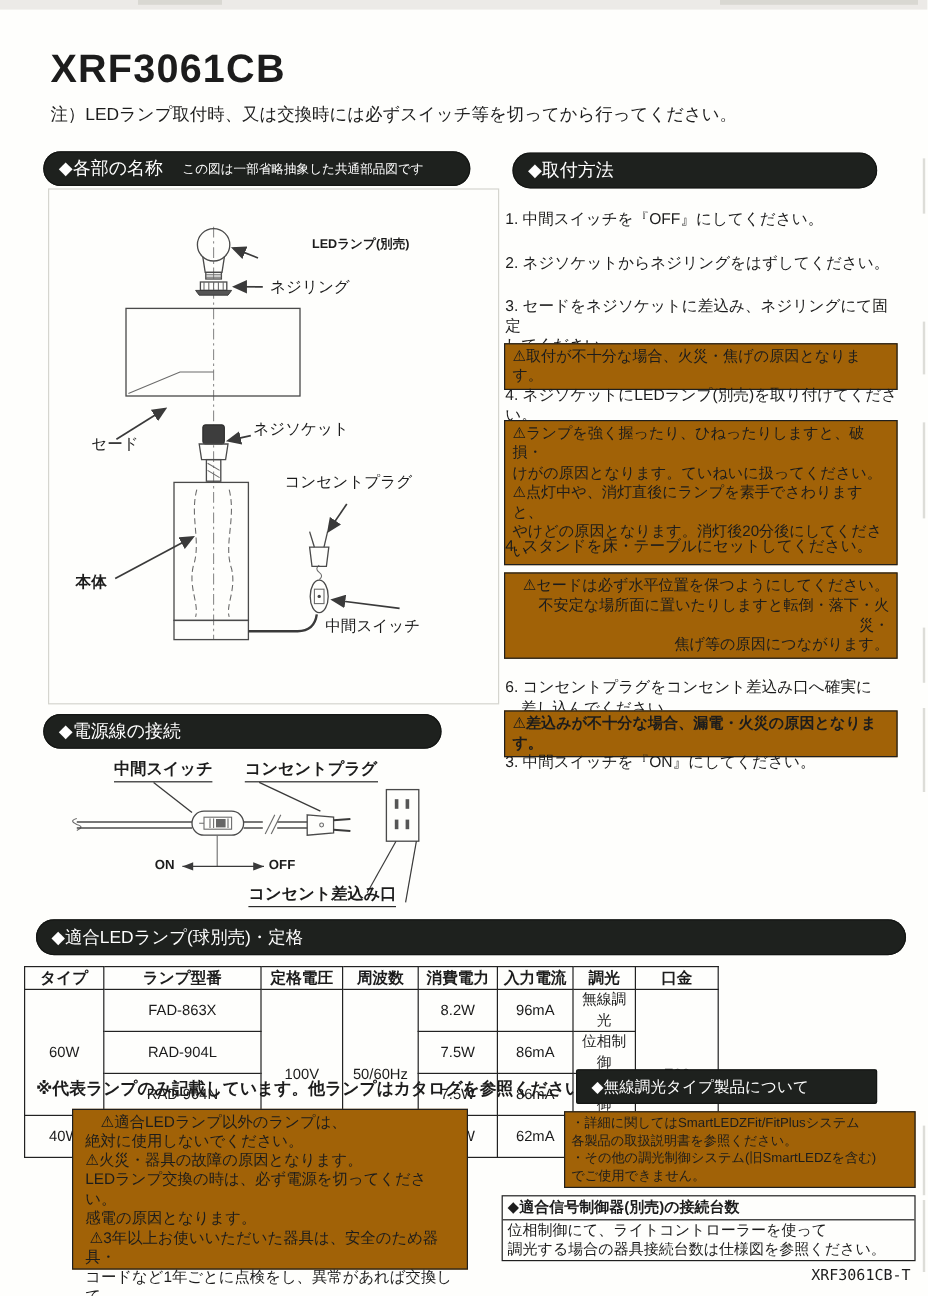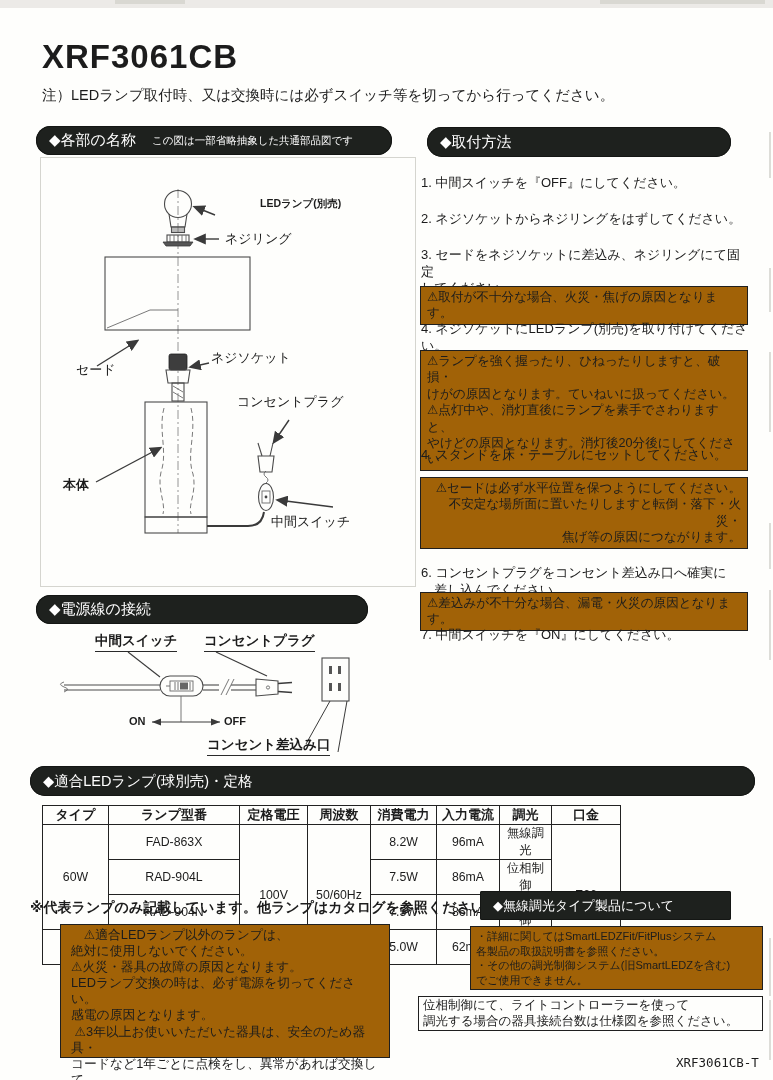--- a/index.html
+++ b/index.html
@@ -148,22 +148,22 @@
 <div class="abs warnbox pre" style="left:420px;top:350px;width:328px;">⚠ランプを強く握ったり、ひねったりしますと、破損・
 けがの原因となります。ていねいに扱ってください。
 ⚠点灯中や、消灯直後にランプを素手でさわりますと、
 やけどの原因となります。消灯後20分後にしてください</div>
 <div class="abs step pre" style="left:421px;top:447px;width:330px;">4. スタンドを床・テーブルにセットしてください。</div>
 <div class="abs warnbox pre" style="left:420px;top:477px;width:328px;text-align:right;">⚠セードは必ず水平位置を保つようにしてください。
 不安定な場所面に置いたりしますと転倒・落下・火災・
 焦げ等の原因につながります。</div>
 <div class="abs step pre" style="left:421px;top:545px;width:330px;margin-top:20px;">6. コンセントプラグをコンセント差込み口へ確実に
 　差し込んでください。</div>
-<div class="abs warnbox pre" style="left:420px;top:592px;width:328px;">⚠差込みが不十分な場合、漏電・火災の原因となります。</div>
-<div class="abs step pre" style="left:421px;top:627px;width:330px;">7. 中間スイッチを『ON』にしてください。</div>
+<div class="abs warnbox pre" style="left:420px;top:592px;width:328px;font-weight:bold;">⚠差込みが不十分な場合、漏電・火災の原因となります。</div>
+<div class="abs step pre" style="left:421px;top:627px;width:330px;">3. 中間スイッチを『ON』にしてください。</div>
 
 <div class="abs bar" style="left:36px;top:595px;width:332px;height:29px;">
   <span class="bt" style="font-size:15px;">◆電源線の接続</span>
 </div>
 
 <svg class="abs" style="left:36px;top:628px;" width="378" height="145" viewBox="36 628 378 145">
   <g stroke="#3a3a3a" stroke-width="1.1" fill="none">
     <line x1="128" y1="652" x2="160" y2="677"></line>
     <line x1="216" y1="652" x2="267" y2="676"></line>
   </g>
@@ -220,21 +220,21 @@
 <div class="abs ulabel" style="left:95px;top:632px;">中間スイッチ</div>
 <div class="abs ulabel" style="left:204px;top:632px;">コンセントプラグ</div>
 <div class="abs" style="left:129px;top:715px;font-size:11px;font-weight:bold;">ON</div>
 <div class="abs" style="left:224px;top:715px;font-size:11px;font-weight:bold;">OFF</div>
 <div class="abs ulabel" style="left:207px;top:736px;">コンセント差込み口</div>
 
 <div class="abs bar" style="left:30px;top:766px;width:725px;height:30px;">
   <span class="bt" style="font-size:14.5px;">◆適合LEDランプ(球別売)・定格</span>
 </div>
 
-<table class="spec abs" style="left:42px;top:805px;width:578px;">
+<table class="spec abs" style="left:20px;top:805px;width:578px;">
   <colgroup>
     <col style="width:66px">
       <col style="width:131px">
       <col style="width:68px">
       <col style="width:63px">
     <col style="width:66px">
       <col style="width:63px">
       <col style="width:52px">
       <col style="width:69px">
   </colgroup>
@@ -295,17 +295,18 @@
 <div class="abs bar" style="left:480px;top:891px;width:251px;height:29px;border-radius:2px;">
   <span class="bt" style="font-size:13px;">◆無線調光タイプ製品について</span>
 </div>
 
 <div class="abs warnbox pre" style="left:470px;top:926px;width:293px;height:64px;font-size:11px;line-height:14.5px;padding:2px 5px;">・詳細に関してはSmartLEDZFit/FitPlusシステム
 各製品の取扱説明書を参照ください。
 ・その他の調光制御システム(旧SmartLEDZを含む)
 でご使用できません。</div>
 
 <div class="abs" style="left:418px;top:996px;width:345px;border:1.6px solid #1f1f1f;box-sizing:border-box;">
+  <div style="font-size:12.5px;font-weight:bold;padding:1px 4px;border-bottom:1.3px solid #1f1f1f;">◆適合信号制御器(別売)の接続台数</div>
   <div class="pre" style="font-size:12.5px;line-height:15.5px;padding:1px 4px;">位相制御にて、ライトコントローラーを使って
 調光する場合の器具接続台数は仕様図を参照ください。</div>
 </div>
 
 <div class="abs" style="left:676px;top:1055px;font-size:12.5px;font-family:'DejaVu Sans Mono','Liberation Mono',monospace;">XRF3061CB-T</div>
 
 </body></html>

